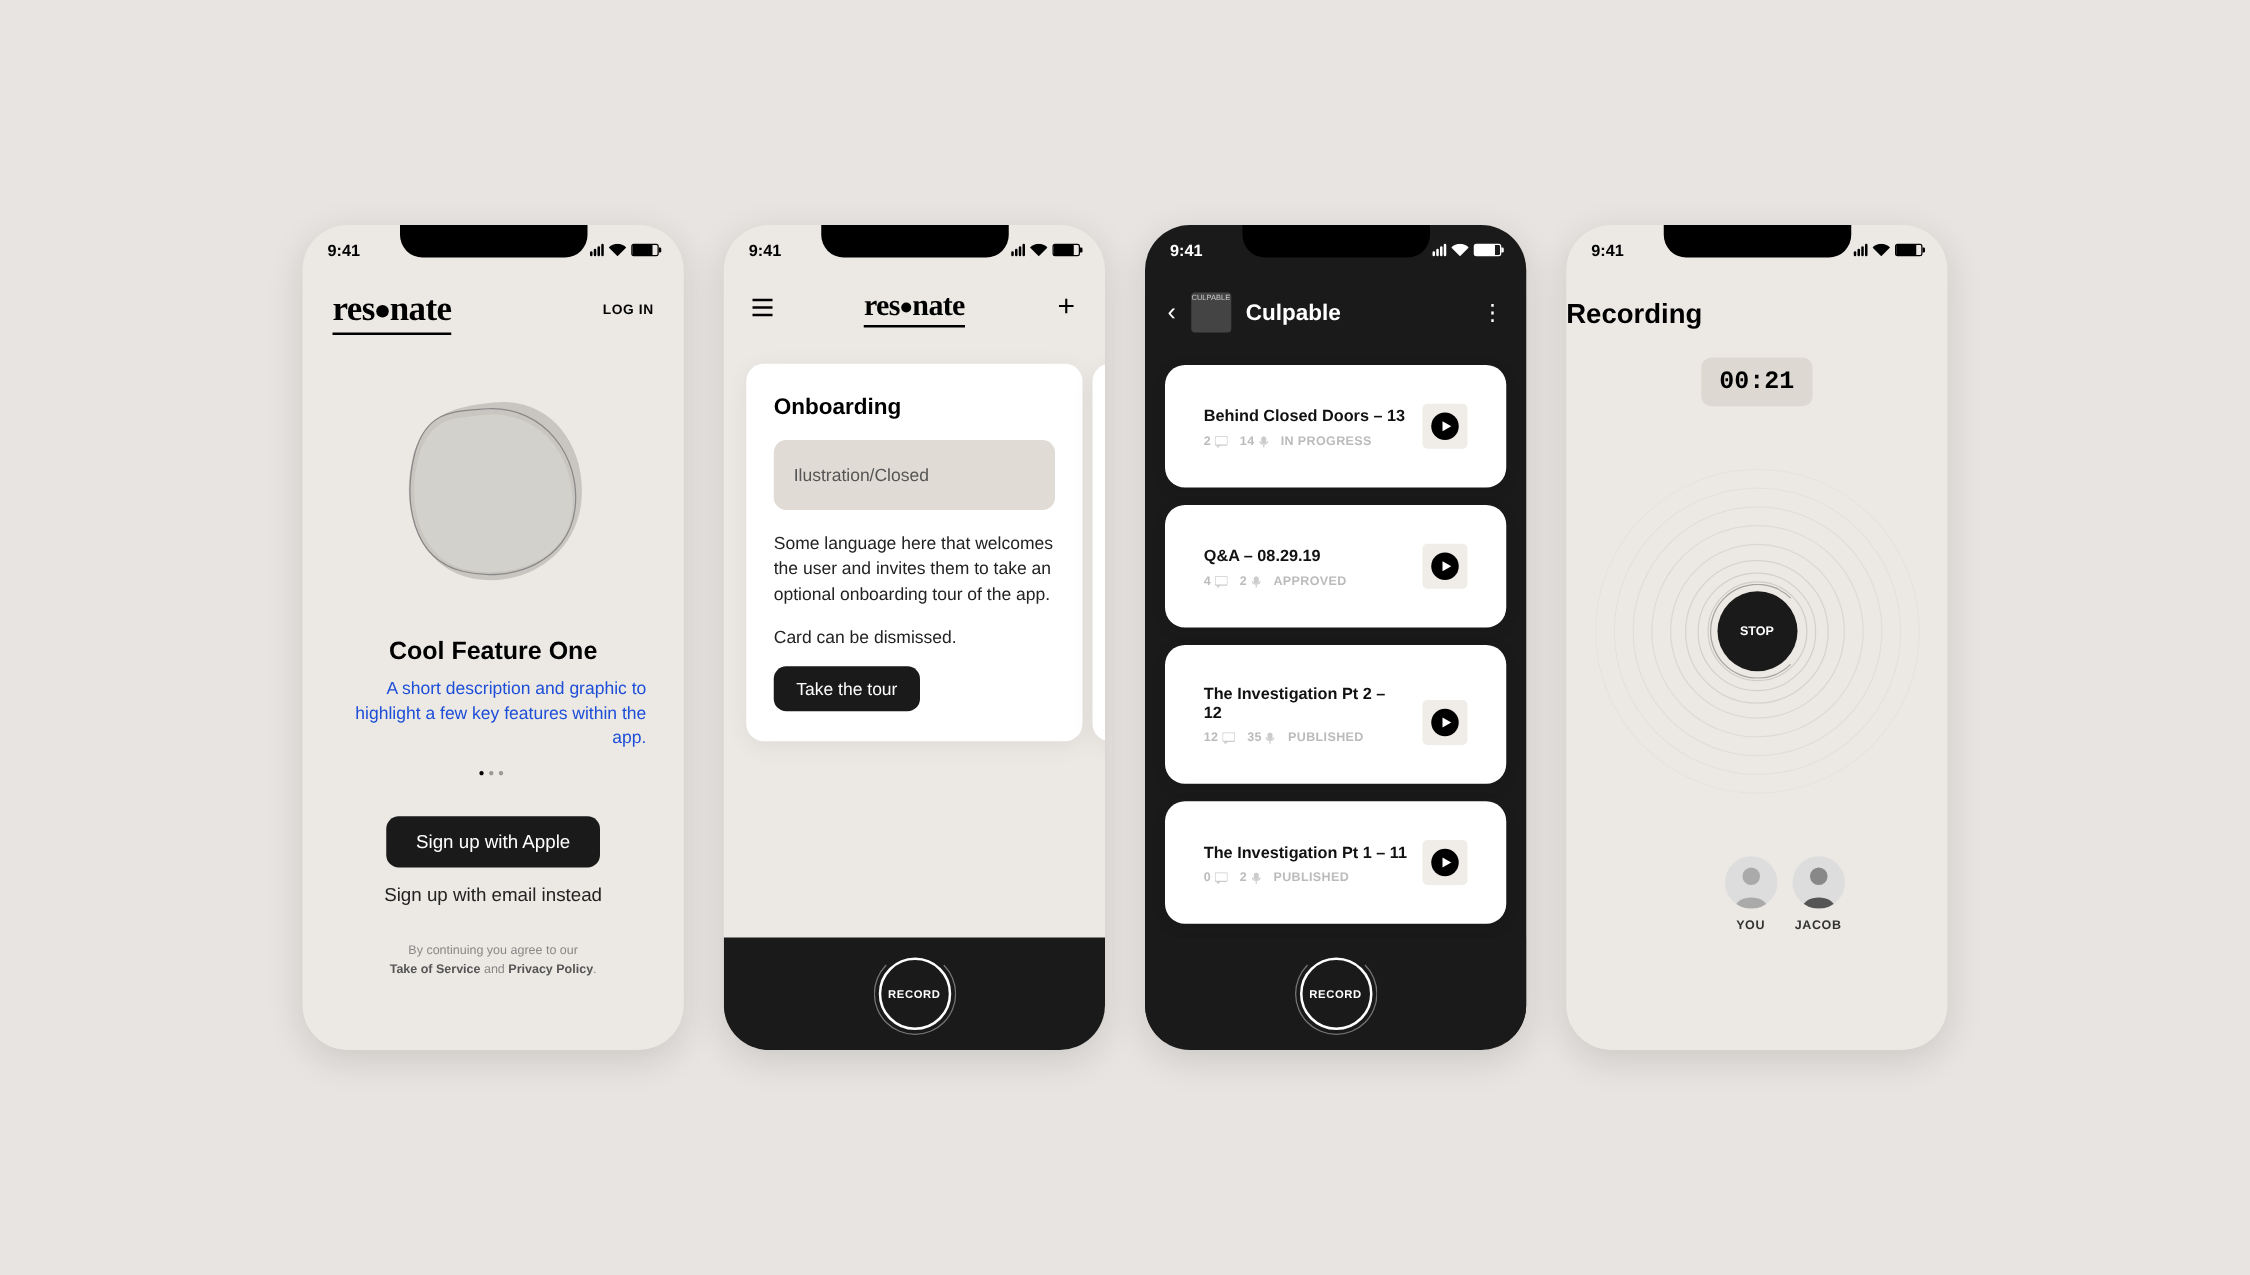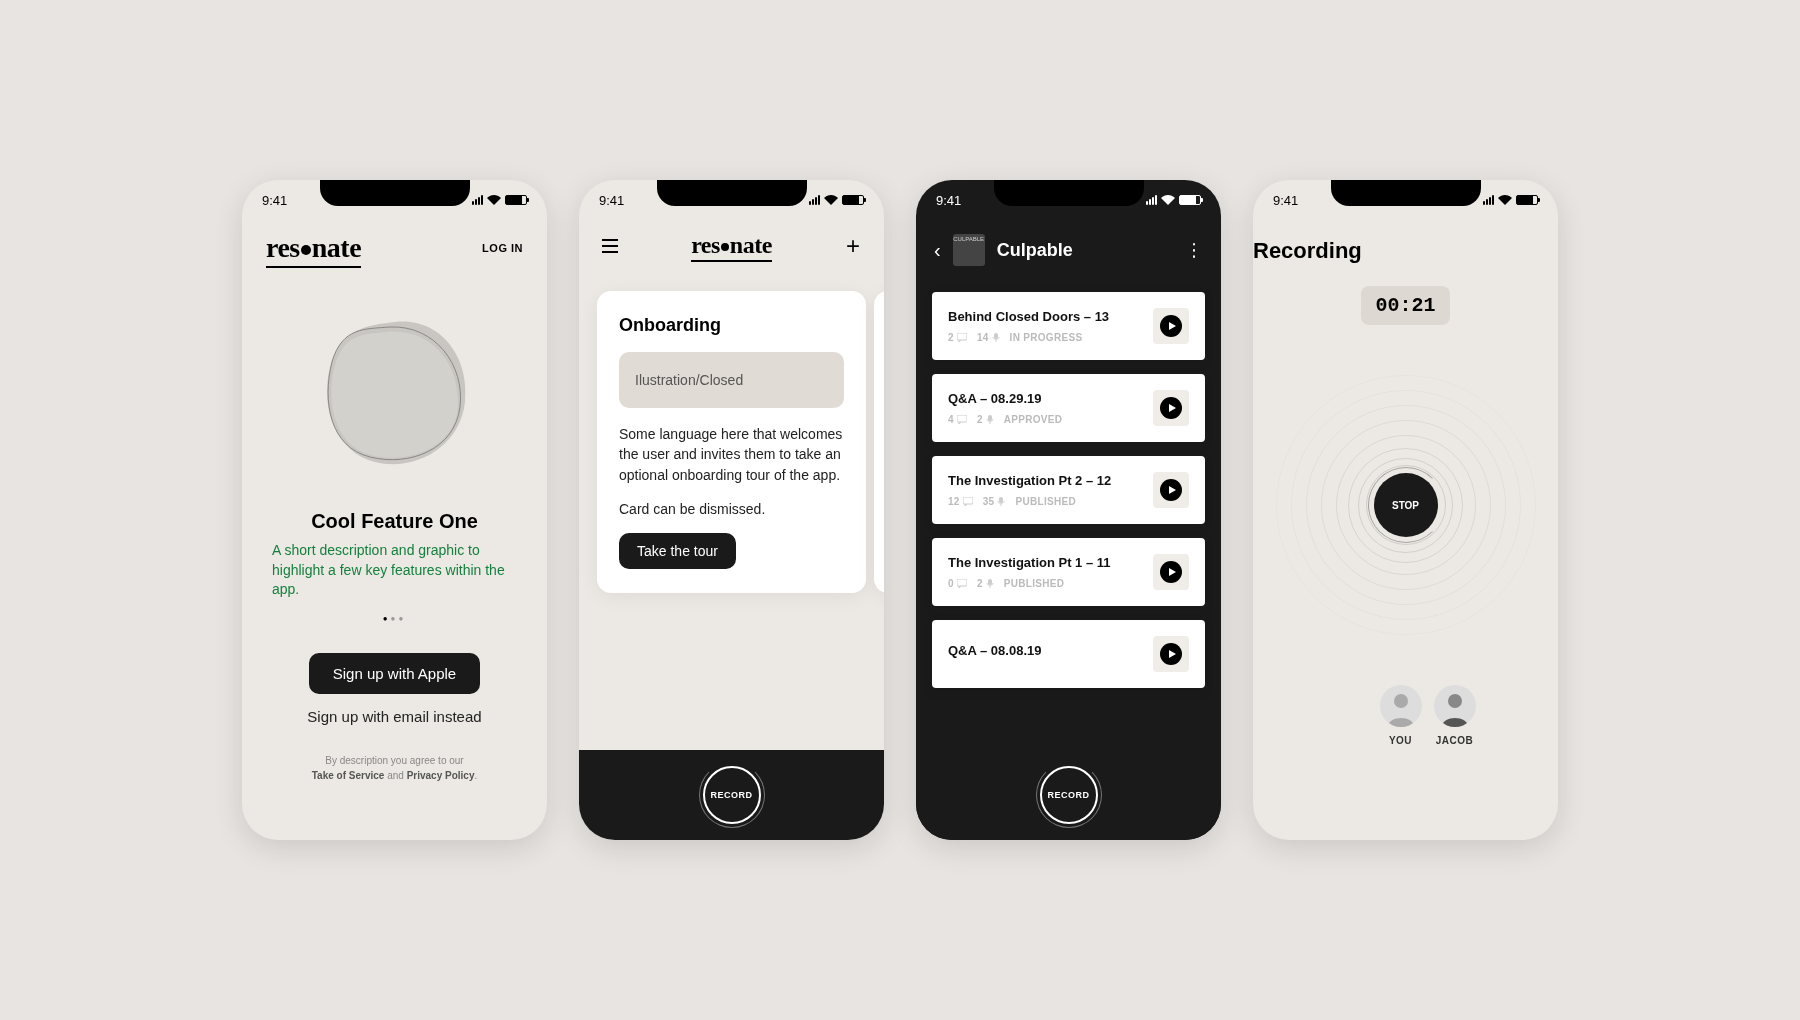--- a/index.html
+++ b/index.html
@@ -34,21 +34,21 @@
   border-radius: 0 0 18px 18px;
   z-index: 10;
 }
 .status-bar {
   height: 40px;
   display: flex;
   align-items: center;
   justify-content: space-between;
   padding: 0 20px;
   font-size: 13px;
-  font-weight: 400;
+  font-weight: 700;
   color: #000;
 }
 .phone.dark .status-bar { color: #fff; }
 .status-icons { display: flex; gap: 4px; align-items: center; }
 .signal { display: flex; gap: 1px; align-items: flex-end; }
 .signal span { width: 2px; background: currentColor; border-radius: 1px; }
 .signal span:nth-child(1) { height: 4px; }
 .signal span:nth-child(2) { height: 6px; }
 .signal span:nth-child(3) { height: 8px; }
 .signal span:nth-child(4) { height: 10px; }
@@ -60,21 +60,21 @@
 
 .p1-header { display: flex; align-items: center; justify-content: space-between; padding: 12px 24px 8px; }
 .logo { font-family: Georgia, serif; font-weight: 700; font-size: 28px; letter-spacing: -0.5px; position: relative; display: inline-block; }
 .logo::after { content:''; position:absolute; bottom:-4px; left:0; right:0; height:2px; background:#000; }
 .logo-dot { display: inline-block; width: 10px; height: 10px; background: #000; border-radius: 50%; position: relative; top: -2px; margin: 0 1px; }
 .login-link { font-size: 11px; font-weight: 700; letter-spacing: 0.5px; }
 .p1-graphic { height: 220px; display: flex; align-items: center; justify-content: center; margin-top: 10px; }
 .blob { position: relative; width: 160px; height: 160px; }
 .blob svg { position: absolute; }
 .p1-title { text-align: center; font-size: 20px; font-weight: 700; margin-top: 8px; }
-.p1-desc { text-align: left; font-size: 14px; color: #15803d; padding: 8px 30px 0; line-height: 1.4; }
+.p1-desc { text-align: right; font-size: 14px; color: #1d4ed8; padding: 8px 30px 0; line-height: 1.4; }
 .dots { text-align: center; margin-top: 14px; font-size: 8px; letter-spacing: 3px; color: #999; }
 .dots .active { color: #000; }
 .btn-dark { background: #1a1a1a; color: #fff; border: none; padding: 12px 24px; border-radius: 10px; font-size: 15px; font-weight: 500; display: block; margin: 30px auto 0; }
 .email-link { text-align: center; font-size: 15px; margin-top: 14px; color: #222; }
 .legal { text-align: center; font-size: 10px; color: #888; margin-top: 28px; padding: 0 30px; line-height: 1.5; }
 .legal b { color: #555; font-weight: 600; }
 
 
 .p2-header { display: flex; align-items: center; justify-content: space-between; padding: 12px 20px 8px; }
 .hamburger, .plus { width: 22px; height: 22px; display: flex; align-items: center; justify-content: center; }
@@ -94,21 +94,21 @@
 .record-btn::before { content:''; position:absolute; inset:-6px; border:1px solid rgba(255,255,255,0.4); border-radius:50%; border-top-color:transparent; }
 .record-btn span { color: #fff; font-size: 9px; font-weight: 700; letter-spacing: 0.5px; }
 
 
 .p3-header { display: flex; align-items: center; padding: 14px 18px; gap: 12px; color: #fff; }
 .back-chevron { font-size: 20px; }
 .show-thumb { width: 32px; height: 32px; background: #444; border-radius: 3px; font-size: 6px; color:#ccc; display:flex; align-items:flex-start; justify-content:center; padding-top:2px; overflow:hidden; }
 .show-title { font-size: 18px; font-weight: 700; flex: 1; }
 .kebab { font-size: 18px; }
 .episode-list { padding: 12px 16px 100px; display: flex; flex-direction: column; gap: 14px; }
-.episode { background: #fff; border-radius: 4px; padding: 16px; display: flex; align-items: center; gap: 12px; box-shadow: 0 3px 12px rgba(0,0,0,0.08); }
+.episode { background: #fff; border-radius: 16px; padding: 31px; display: flex; align-items: flex-end; gap: 12px; box-shadow: 0 3px 12px rgba(0,0,0,0.08); }
 .ep-info { flex: 1; }
 .ep-title { font-size: 13px; font-weight: 700; color: #111; margin-bottom: 8px; }
 .ep-meta { display: flex; gap: 10px; align-items: center; font-size: 10px; color: #bbb; font-weight: 600; letter-spacing: 0.3px; }
 .ep-meta .stat { display: flex; align-items: center; gap: 3px; }
 .play-btn { width: 36px; height: 36px; background: #f0ede8; border-radius: 4px; display: flex; align-items: center; justify-content: center; }
 .play-circle { width: 22px; height: 22px; background: #000; border-radius: 50%; display: flex; align-items: center; justify-content: center; }
 .play-circle::after { content:''; border-left: 7px solid #fff; border-top: 4px solid transparent; border-bottom: 4px solid transparent; margin-left: 2px; }
 
 
 .p4-title { font-size: 22px; font-weight: 700; margin-top: 18px; }
@@ -158,21 +158,21 @@
         <path d="M80 20 C125 18 155 58 150 100 C145 142 100 160 60 150 C20 140 12 95 22 55 C32 20 55 22 80 20Z" fill="none" stroke="#888" stroke-width="1"></path>
       </svg>
     </div>
   </div>
   <div class="p1-title">Cool Feature One</div>
   <div class="p1-desc">A short description and graphic to highlight a few key features within the app.</div>
   <div class="dots"><span class="active">●</span><span>●</span><span>●</span></div>
   <button class="btn-dark">Sign up with Apple</button>
   <div class="email-link">Sign up with email instead</div>
   <div class="legal">
-    <span>By description you agree to our</span><br>
+    <span>By continuing you agree to our</span><br>
     <b>Take of Service</b><span> and </span><b>Privacy Policy</b>.
   </div>
 </div>
 
 <div class="phone">
   <div class="notch"></div>
   <div class="status-bar">
     <span>9:41</span>
     <div class="status-icons">
       <div class="signal">

